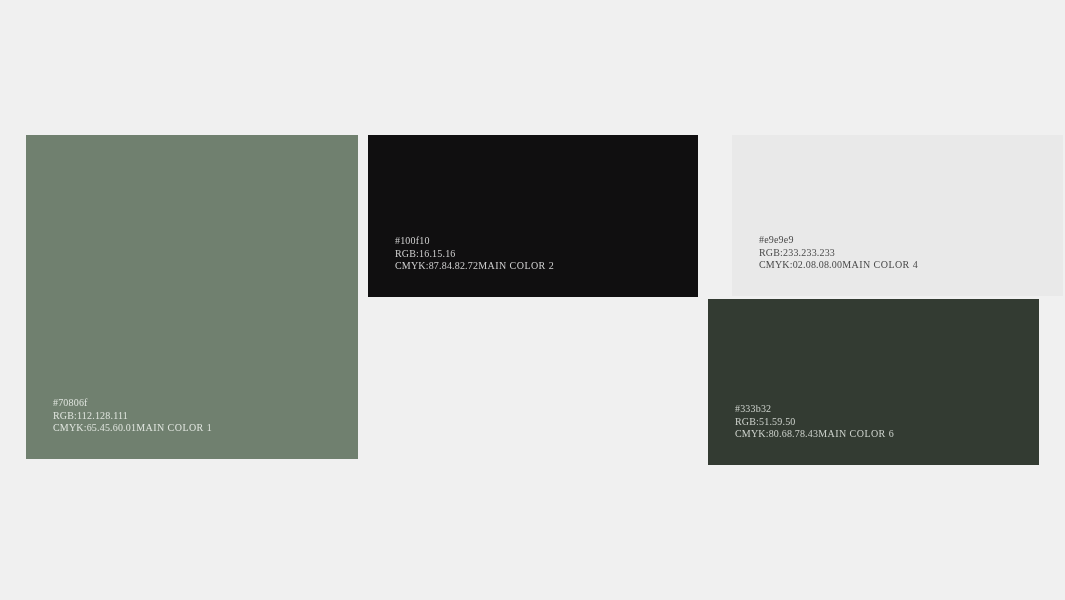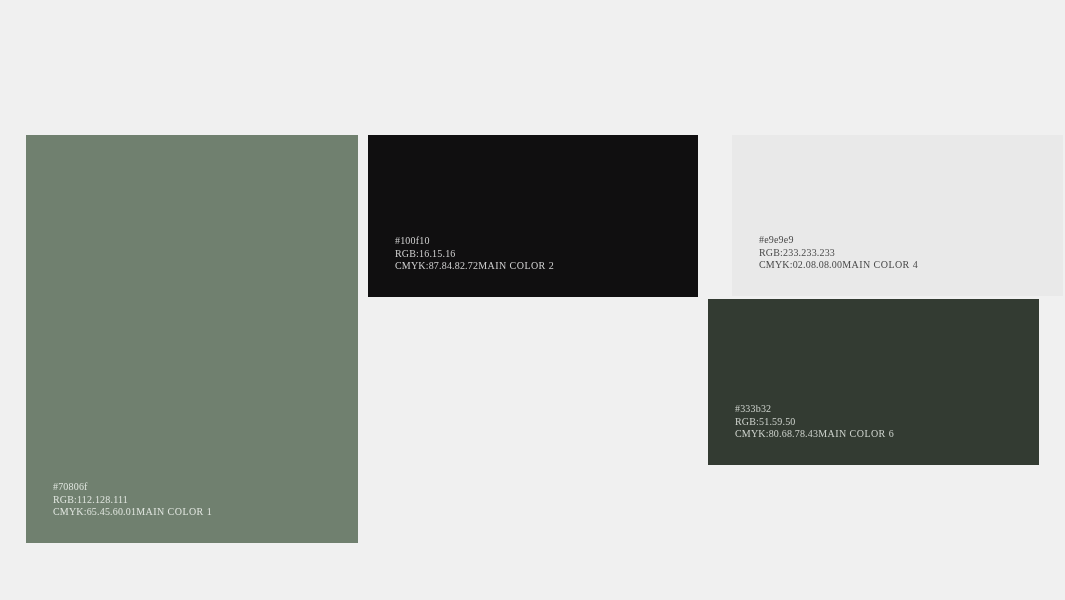--- a/index.html
+++ b/index.html
@@ -28,21 +28,21 @@
   .swatch {
     position: absolute;
     overflow: hidden;
   }
 
   
   #swatch-main-color-1 {
     left: 0px;
     top: 0px;
     width: 332px;
-    height: 408px;
+    height: 324px;
   }
 
   
   #swatch-main-color-2 {
     left: 342px;
     top: 0px;
     width: 330px;
     height: 162px;
   }
   #swatch-main-color-3 {

